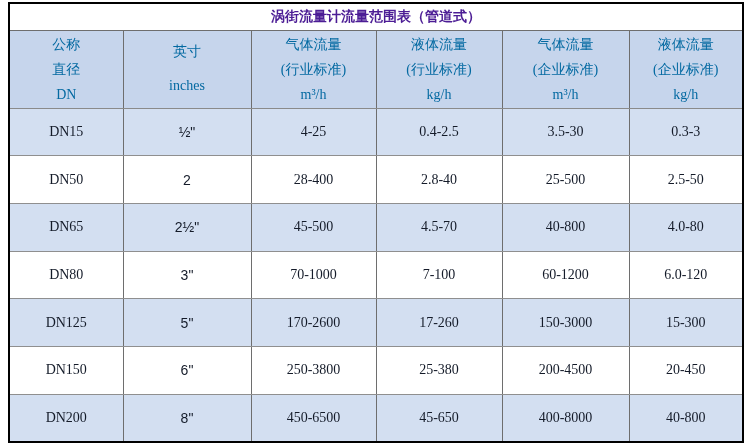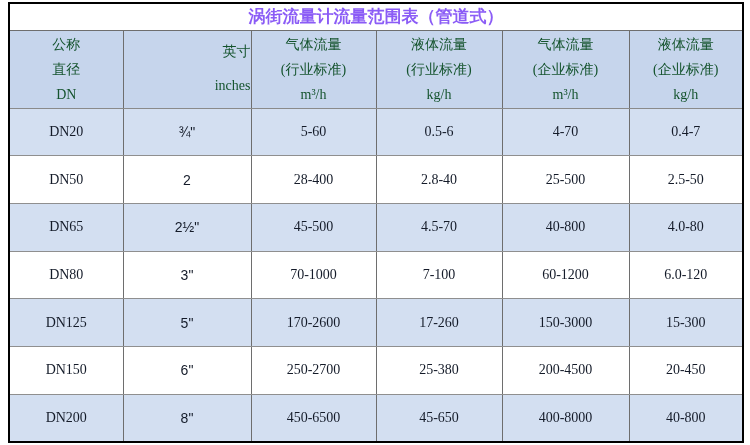--- a/index.html
+++ b/index.html
@@ -25,37 +25,37 @@
   }
   td, th {
     text-align: center;
     vertical-align: middle;
     padding: 0;
     overflow: hidden;
   }
   .title-cell {
     height: 27px;
     background: #ffffff;
-    color: #8b5cf6;
-    font-size: 17px;
+    color: #4c1d95;
+    font-size: 14px;
     font-weight: bold;
     border-bottom: 1px solid #6e6e6e;
   }
   thead th {
     height: 78px;
     background: #c6d5ec;
-    color: #14532d;
+    color: #0369a1;
     font-weight: normal;
     font-size: 14px;
     border-left: 1px solid #6e6e6e;
     border-right: 1px solid #6e6e6e;
     border-bottom: 1px solid #8a8a8a;
   }
   thead th .hline { line-height: 25px; }
-  thead th.lines-2 .hline { line-height: 34px; text-align: right; }
+  thead th.lines-2 .hline { line-height: 34px; }
   tbody td {
     height: 23px;
     font-size: 14px;
     color: #141b29;
     border: 1px solid #8f8f8f;
     border-left: 1px solid #6e6e6e;
     border-right: 1px solid #6e6e6e;
   }
   tbody tr:nth-child(odd) td  { background: #d3dff1; }
   tbody tr:nth-child(even) td { background: #ffffff; }
@@ -108,26 +108,26 @@
           </th>
           <th>
             <div class="hline">液体流量</div>
             <div class="hline">(企业标准)</div>
             <div class="hline">kg/h</div>
           </th>
         </tr>
     </thead>
     <tbody>
         <tr>
-          <td>DN20</td>
-          <td class="inches-cell">¾"</td>
-          <td>5-60</td>
-          <td>0.5-6</td>
-          <td>4-70</td>
-          <td>0.4-7</td>
+          <td>DN15</td>
+          <td class="inches-cell">½"</td>
+          <td>4-25</td>
+          <td>0.4-2.5</td>
+          <td>3.5-30</td>
+          <td>0.3-3</td>
         </tr>
         <tr>
           <td>DN50</td>
           <td class="inches-cell">2</td>
           <td>28-400</td>
           <td>2.8-40</td>
           <td>25-500</td>
           <td>2.5-50</td>
         </tr>
         <tr>
@@ -150,21 +150,21 @@
           <td>DN125</td>
           <td class="inches-cell">5"</td>
           <td>170-2600</td>
           <td>17-260</td>
           <td>150-3000</td>
           <td>15-300</td>
         </tr>
         <tr>
           <td>DN150</td>
           <td class="inches-cell">6"</td>
-          <td>250-2700</td>
+          <td>250-3800</td>
           <td>25-380</td>
           <td>200-4500</td>
           <td>20-450</td>
         </tr>
         <tr>
           <td>DN200</td>
           <td class="inches-cell">8"</td>
           <td>450-6500</td>
           <td>45-650</td>
           <td>400-8000</td>

